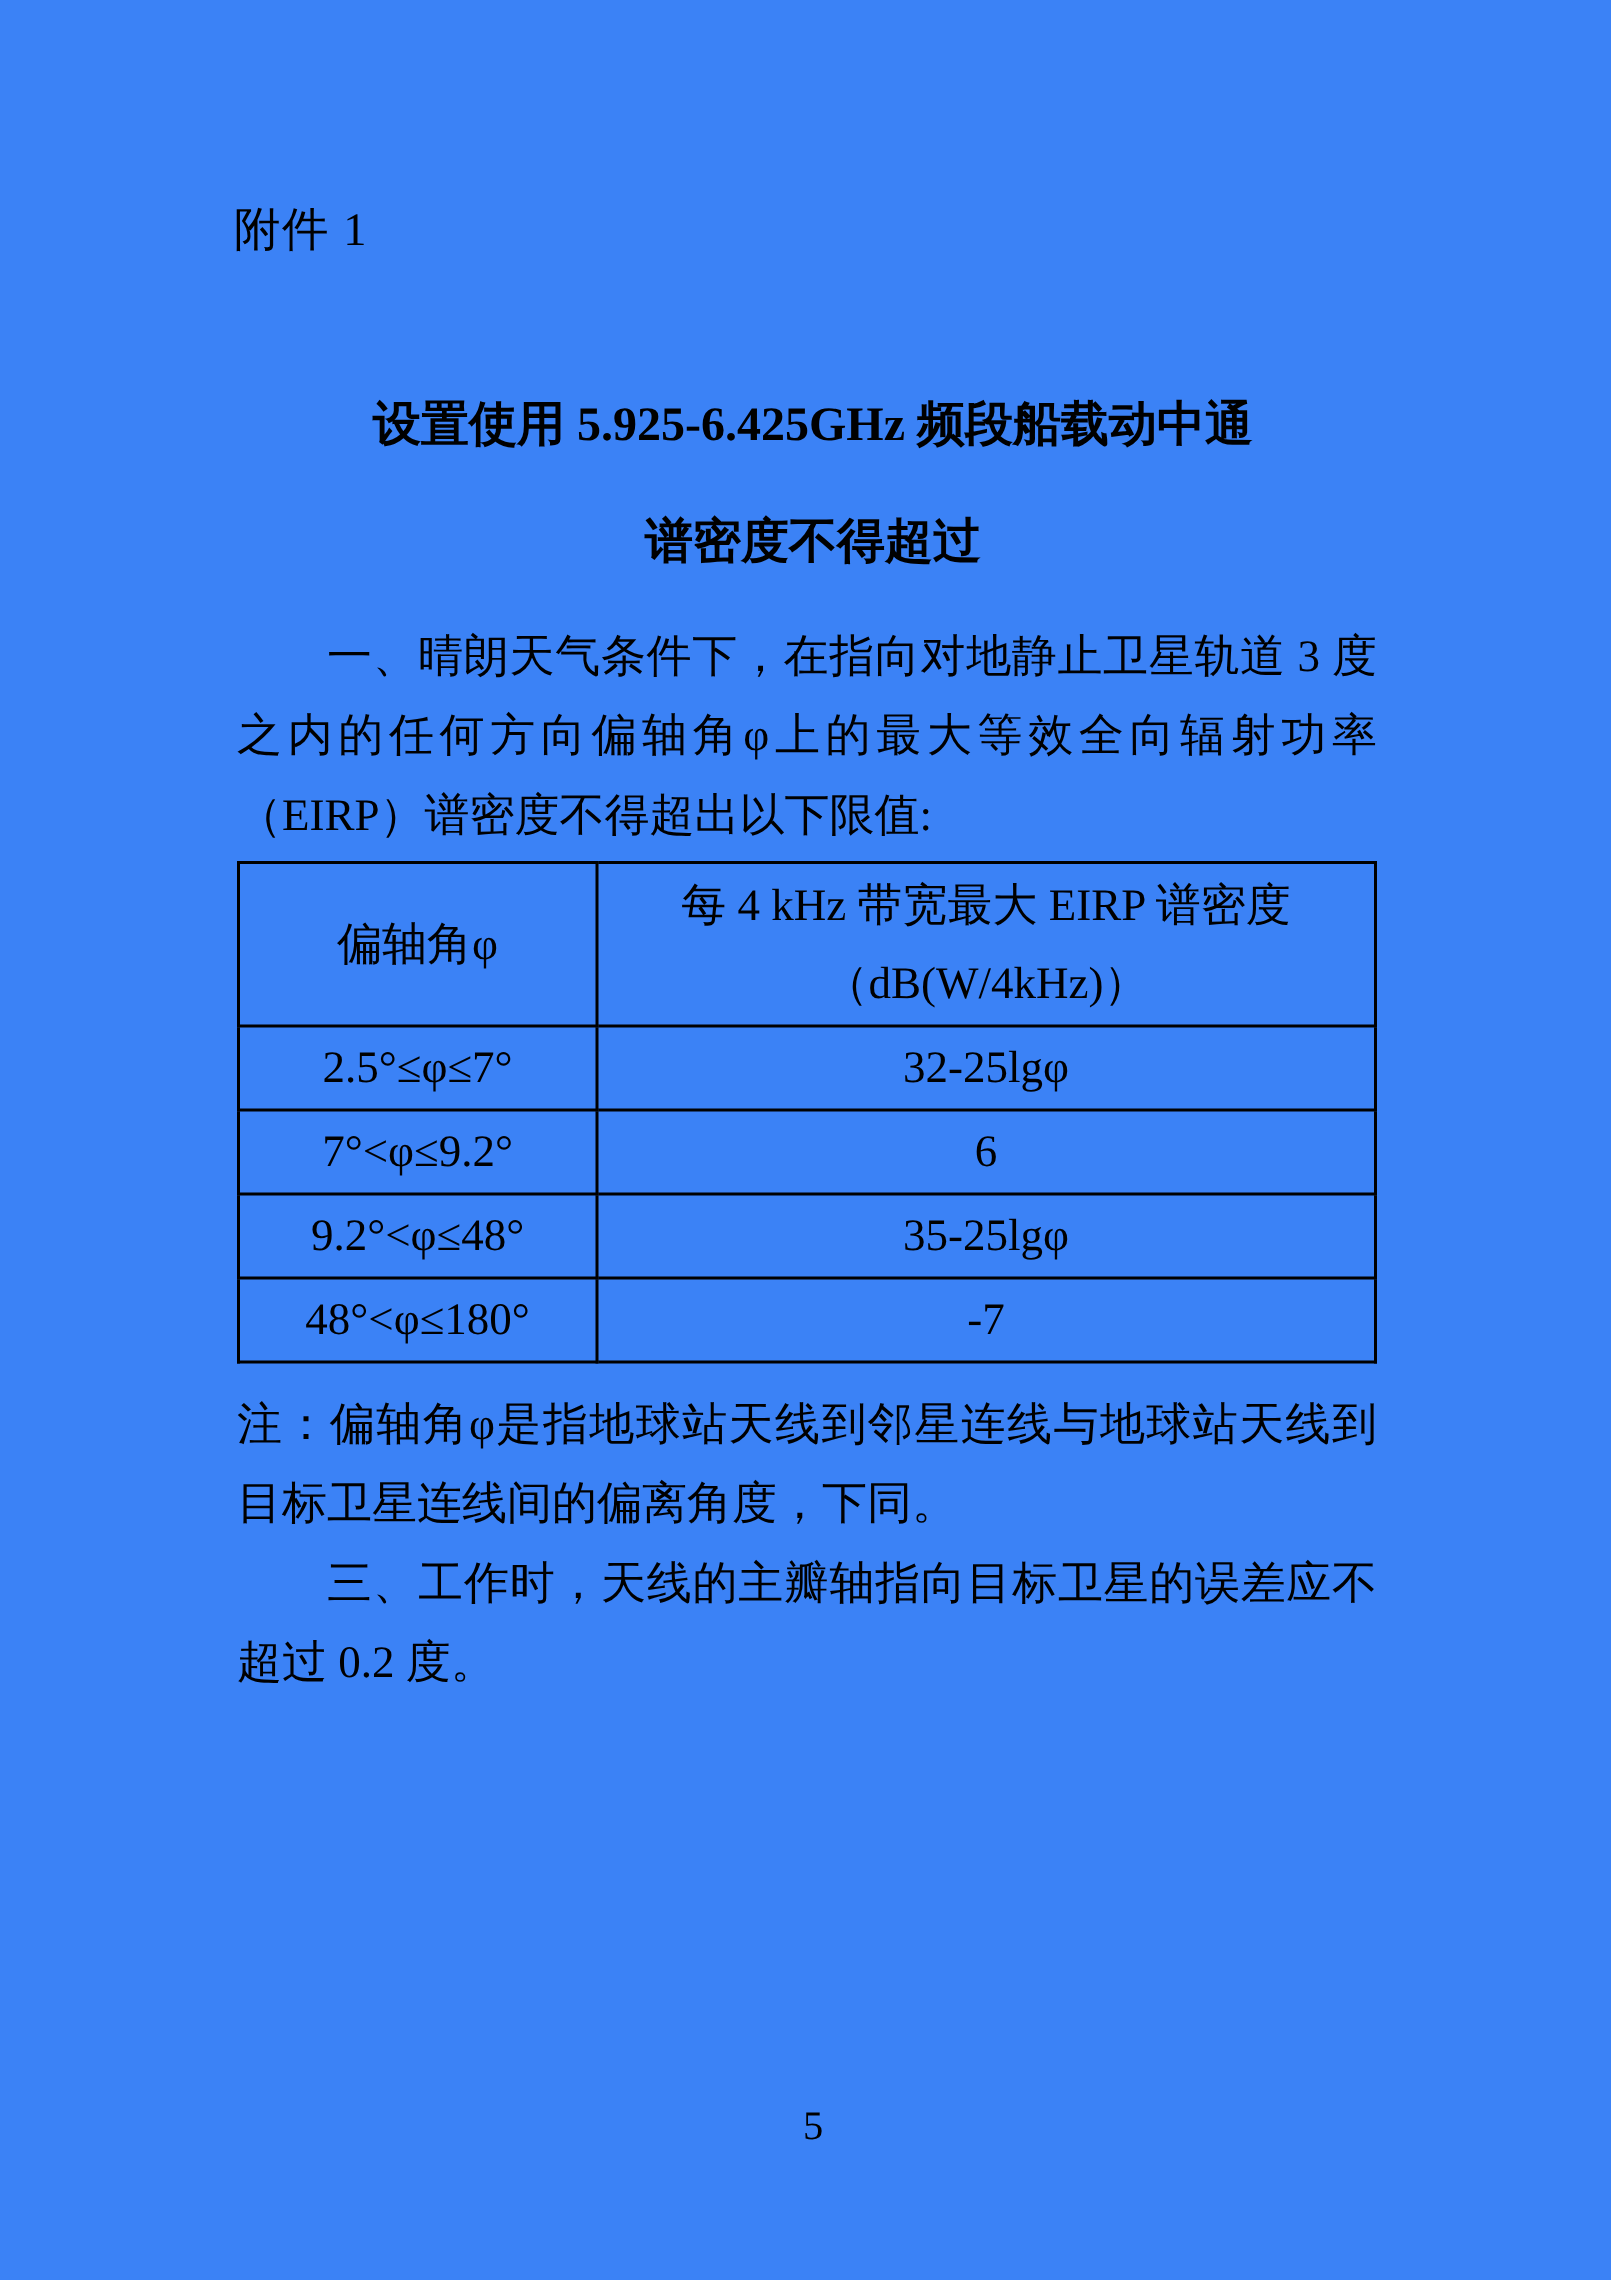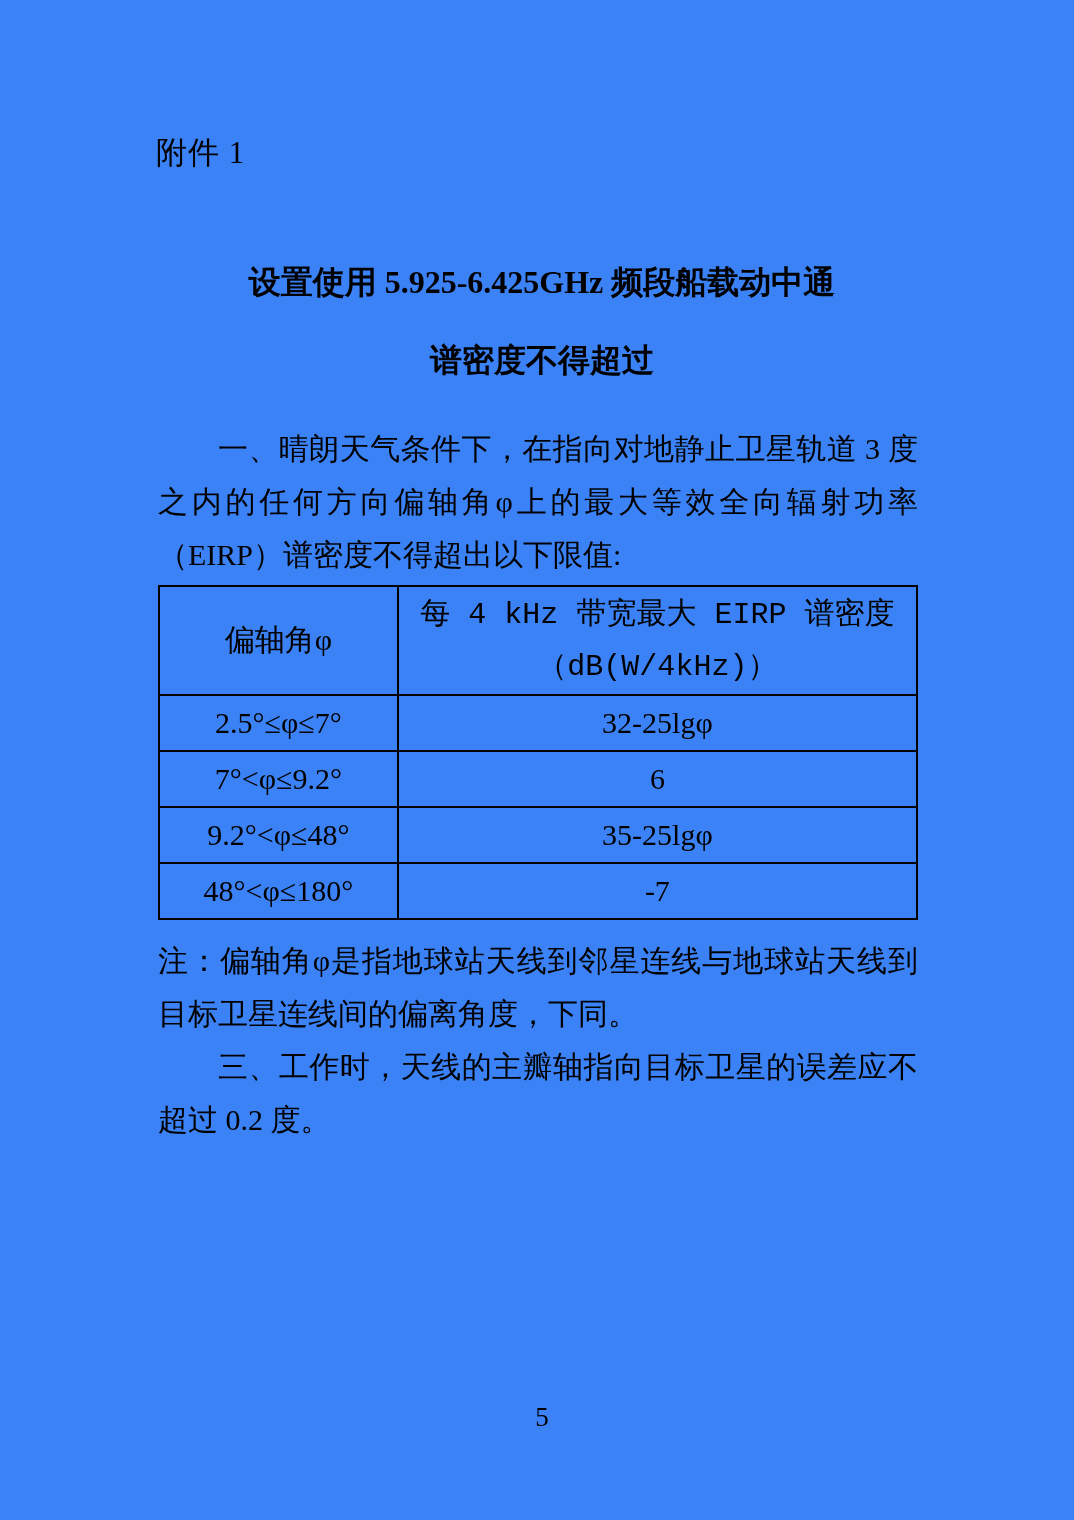--- a/index.html
+++ b/index.html
@@ -29,21 +29,21 @@
     top: 243px;
     left: 0;
     width: 100%;
     text-align: center;
     font-size: 32px;
     font-weight: bold;
     line-height: 78px;
   }
   .main {
     position: absolute;
-    top: 422px;
+    top: 411px;
     left: 158px;
     width: 760px;
     font-size: 30px;
   }
   .para {
     margin: 0;
     line-height: 53px;
     text-align: justify;
     text-align-last: left;
     text-indent: 60px;
@@ -61,21 +61,21 @@
     border: 2px solid #000000;
     text-align: center;
     vertical-align: middle;
     font-size: 30px;
     padding: 0;
   }
   .spec-table .col-angle { width: 31.5%; }
   .spec-table .col-limit { width: 68.5%; }
   .spec-table .header-row td { height: 107px; }
   .spec-table .data-row td { height: 54px; font-family: Liberation Serif, serif; }
-  .header-line { line-height: 52px; font-family: Liberation Mono, monospace; }
+  .header-line { line-height: 52px; }
   .page-number {
     position: absolute;
     top: 1402px;
     left: 0;
     width: 100%;
     text-align: center;
     font-size: 27px;
   }
 </style>
 </head>

